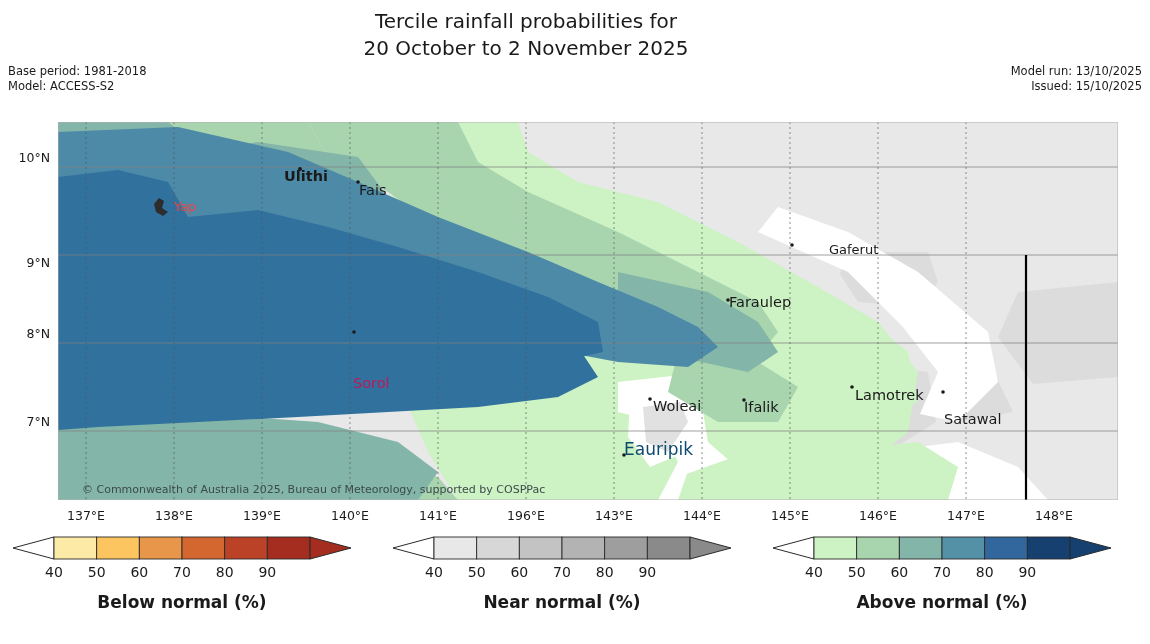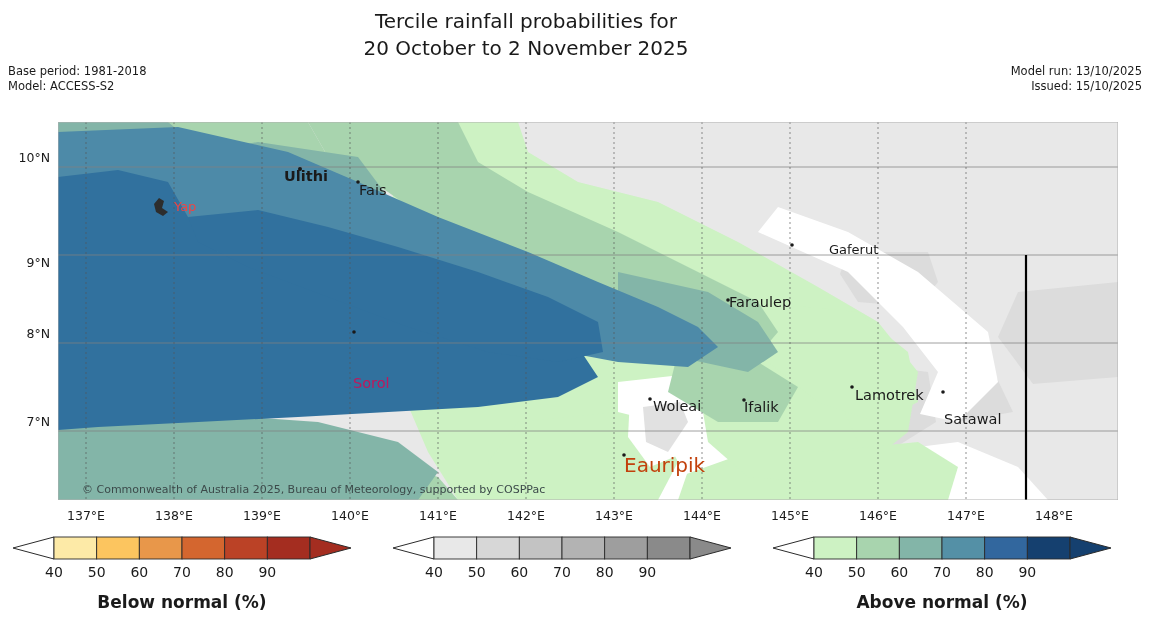--- a/index.html
+++ b/index.html
@@ -170,38 +170,38 @@
     <div style="position: absolute; left: 174px; top: 199px; font-size: 13px; color: #ef4444; white-space: nowrap;">Yap</div>
     <div style="position: absolute; left: 284px; top: 168px; font-size: 14.5px; color: rgb(26, 26, 26); white-space: nowrap; font-weight: bold;">Ulithi</div>
     <div style="position: absolute; left: 359px; top: 182px; font-size: 14.5px; color: rgb(26, 26, 26); white-space: nowrap;">Fais</div>
     <div style="position: absolute; left: 829px; top: 242px; font-size: 13px; color: rgb(26, 26, 26); white-space: nowrap;">Gaferut</div>
     <div style="position: absolute; left: 729px; top: 294px; font-size: 14.5px; color: rgb(26, 26, 26); white-space: nowrap;">Faraulep</div>
     <div style="position: absolute; left: 353px; top: 329px; font-size: 14.5px; color: #be185d; white-space: nowrap; margin-top: 46px;">Sorol</div>
     <div style="position: absolute; left: 855px; top: 387px; font-size: 14.5px; color: rgb(26, 26, 26); white-space: nowrap;">Lamotrek</div>
     <div style="position: absolute; left: 944px; top: 411px; font-size: 14.5px; color: rgb(26, 26, 26); white-space: nowrap;">Satawal</div>
     <div style="position: absolute; left: 653px; top: 398px; font-size: 14.5px; color: rgb(26, 26, 26); white-space: nowrap;">Woleai</div>
     <div style="position: absolute; left: 744px; top: 399px; font-size: 14.5px; color: rgb(26, 26, 26); white-space: nowrap; text-align: center;">Ifalik</div>
-    <div style="position: absolute; left: 624px; top: 453px; font-size: 20px; color: #c2410c; white-space: nowrap;">Eauripik</div>
+    <div style="position: absolute; left: 624px; top: 439px; font-size: 17px; color: #0c4a6e; white-space: nowrap;">Eauripik</div>
   </div>
 
 <div class="copyright">© Commonwealth of Australia 2025, Bureau of Meteorology, supported by COSPPac</div>
 
 <div id="y-axis">
     <div class="ylab" style="left: 2px; top: 150px;">10°N</div>
     <div class="ylab" style="left: 2px; top: 238px; margin-top: 17px;">9°N</div>
     <div class="ylab" style="left: 2px; top: 326px;">8°N</div>
     <div class="ylab" style="left: 2px; top: 414px;">7°N</div>
   </div>
 <div id="x-axis">
     <div class="xlab" style="left: 51px;">137°E</div>
     <div class="xlab" style="left: 139px;">138°E</div>
     <div class="xlab" style="left: 227px;">139°E</div>
     <div class="xlab" style="left: 315px;">140°E</div>
     <div class="xlab" style="left: 403px;">141°E</div>
-    <div class="xlab" style="left: 491px;">142°E</div>
+    <div class="xlab" style="left: 491px;">196°E</div>
     <div class="xlab" style="left: 579px;">143°E</div>
     <div class="xlab" style="left: 667px;">144°E</div>
     <div class="xlab" style="left: 755px;">145°E</div>
     <div class="xlab" style="left: 843px;">146°E</div>
     <div class="xlab" style="left: 931px;">147°E</div>
     <div class="xlab" style="left: 1019px;">148°E</div>
   </div>
 
 <div id="colorbars">
     <div class="cbar-group" style="left: 12px; width: 340px;">
@@ -237,20 +237,21 @@
         <path d="M298 1 L298 23 L339 12 Z" fill="#8a8a8a" stroke="#2b2b2b" stroke-width="1"></path>
       </svg>
       <div class="cbar-ticks" style="margin-top: 4px;">
         <span style="left: 25px;">40</span>
         <span style="left: 67.6667px;">50</span>
         <span style="left: 110.333px;">60</span>
         <span style="left: 153px;">70</span>
         <span style="left: 195.667px;">80</span>
         <span style="left: 238.333px;">90</span>
       </div>
+      <div class="cbar-label">Near normal (%)</div>
     </div>
     <div class="cbar-group" style="left: 772px; width: 340px;">
       <svg width="340" height="24" class="cbar-svg">
         <path d="M42 1 L42 23 L1 12 Z" fill="#ffffff" stroke="#2b2b2b" stroke-width="1"></path>
         <rect x="42" y="1" width="42.666666666666664" height="22" fill="#cdf2c3" stroke="#2b2b2b" stroke-width="0.9"></rect>
         <rect x="84.66666666666666" y="1" width="42.666666666666664" height="22" fill="#a8d4ae" stroke="#2b2b2b" stroke-width="0.9"></rect>
         <rect x="127.33333333333333" y="1" width="42.666666666666664" height="22" fill="#83b5a8" stroke="#2b2b2b" stroke-width="0.9"></rect>
         <rect x="170" y="1" width="42.666666666666664" height="22" fill="#5490a6" stroke="#2b2b2b" stroke-width="0.9"></rect>
         <rect x="212.66666666666666" y="1" width="42.666666666666664" height="22" fill="#32679e" stroke="#2b2b2b" stroke-width="0.9"></rect>
         <rect x="255.33333333333331" y="1" width="42.666666666666664" height="22" fill="#15406f" stroke="#2b2b2b" stroke-width="0.9"></rect>

